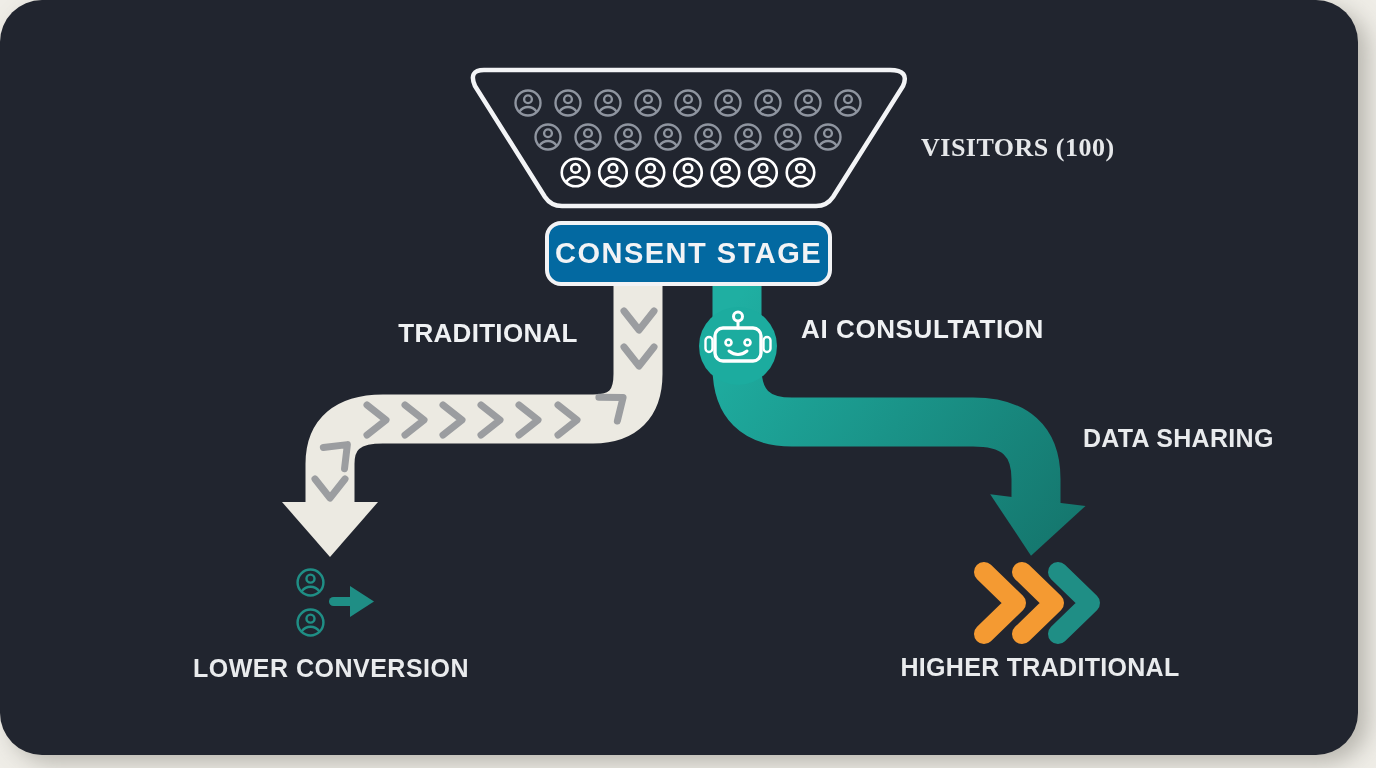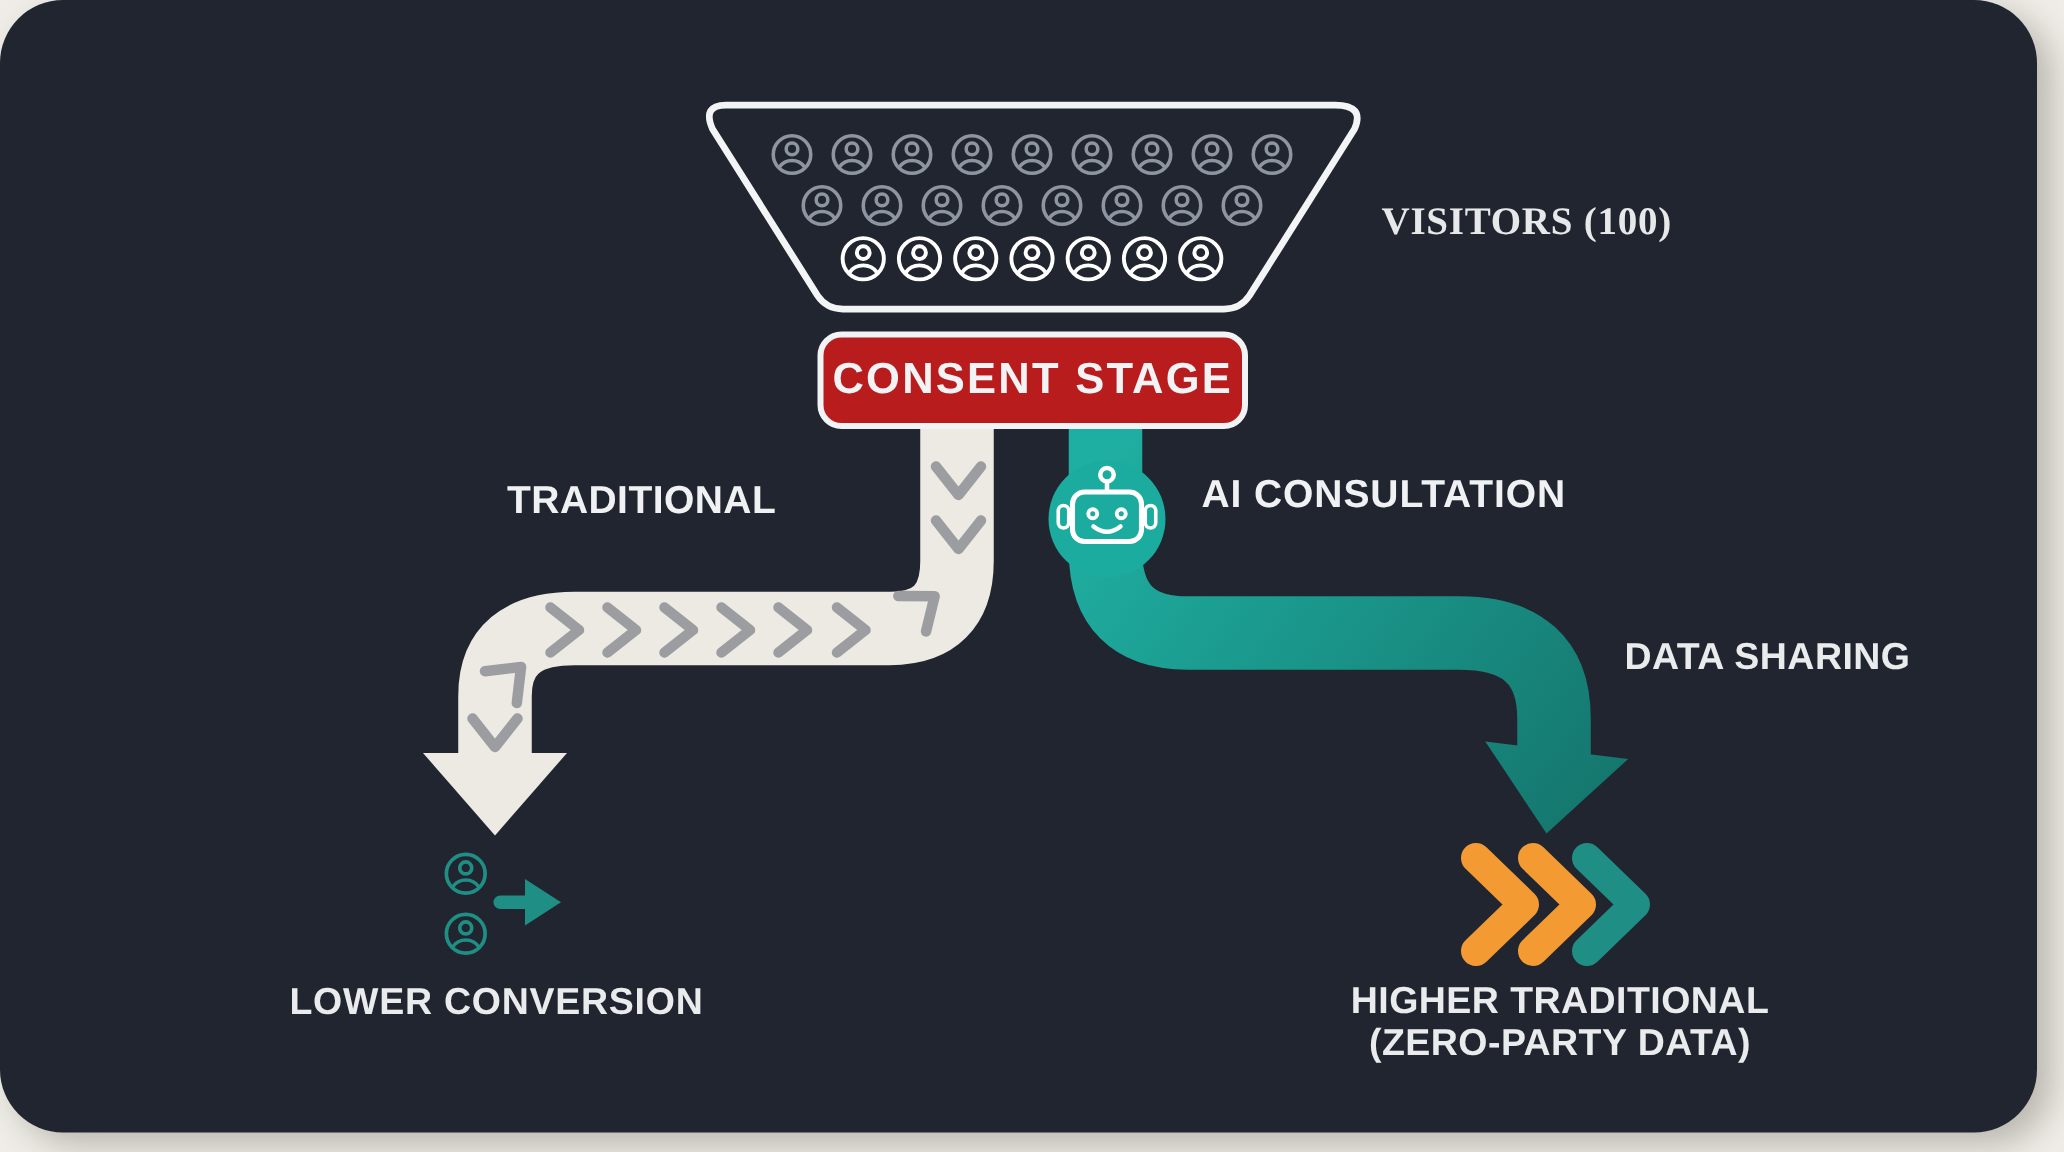--- a/index.html
+++ b/index.html
@@ -12,24 +12,24 @@
     position:absolute;left:0;top:0;width:1358px;height:755px;
     background:#21252F;border-radius:42px;
     box-shadow:10px 8px 22px rgba(120,118,108,.45);
   }
   svg.overlay{position:absolute;left:0;top:0;width:1376px;height:768px;}
   .txt{position:absolute;font-weight:700;white-space:nowrap;}
   .visitors{left:921px;top:133px;font-size:26px;color:#E6E8EA;letter-spacing:.5px;font-family:Liberation Serif, serif;}
   .consent{
     position:absolute;left:545px;top:221px;width:287px;height:65px;
     box-sizing:border-box;border:4px solid #F2F3F5;border-radius:16px;
-    background:#b91c1c;display:flex;align-items:center;justify-content:center;
+    background:#0369a1;display:flex;align-items:center;justify-content:center;
     font-size:29px;font-weight:700;letter-spacing:1.5px;color:#F2F3F5;
   }
-  .trad{left:338px;top:318px;width:300px;text-align:left;font-size:26px;line-height:30px;color:#EFF1F3;letter-spacing:.3px;}
+  .trad{left:338px;top:318px;width:300px;text-align:center;font-size:26px;line-height:30px;color:#EFF1F3;letter-spacing:.3px;}
   .ai{left:801px;top:314px;font-size:26px;letter-spacing:.6px;color:#EFF1F3;}
   .voluntary{left:1083px;top:424px;font-size:25px;line-height:29px;color:#E9EBED;letter-spacing:.3px;}
   .lower{left:181px;top:654px;width:300px;text-align:center;font-size:25px;color:#E9EBED;letter-spacing:.5px;}
   .higher{left:898px;top:653px;width:284px;text-align:center;font-size:25px;line-height:28px;color:#E9EBED;letter-spacing:.3px;}
   .prow-0,.prow-1{color:#8F95A0;}
   .prow-2{color:#FFFFFF;}
   .teal-person{color:#1F8E85;}
 </style>
 </head>
 <body>
@@ -145,14 +145,13 @@
 <div class="txt ai">AI CONSULTATION</div>
 
 <div class="txt voluntary">
   <div>DATA SHARING</div>
 </div>
 
 <div class="txt lower">LOWER CONVERSION</div>
 
 <div class="txt higher">
   <div>HIGHER TRADITIONAL</div>
-  <div>(ZERO-PARTY DATA)</div>
 </div>
 
 </body></html>

